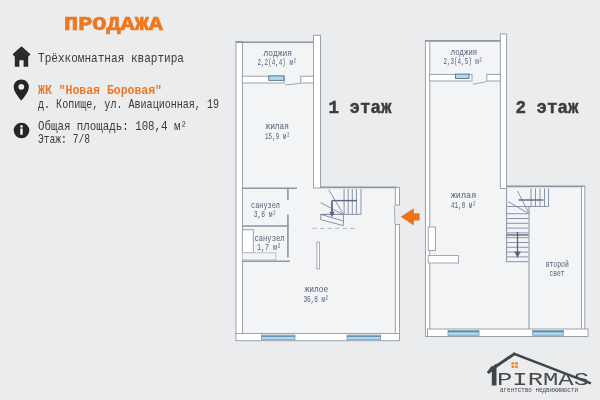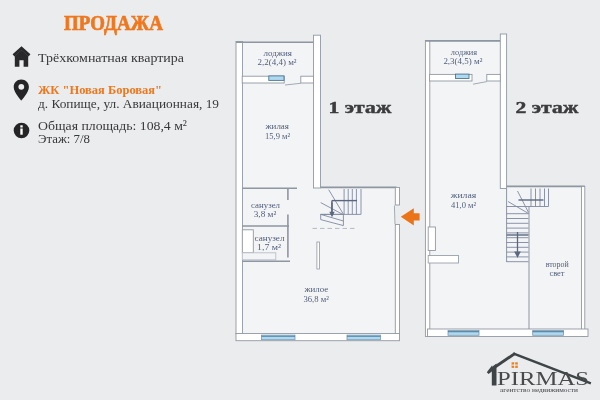--- a/index.html
+++ b/index.html
@@ -1,17 +1,17 @@
 <!DOCTYPE html>
 <html><head>
 <meta charset="utf-8">
 <style>
   html,body{margin:0;padding:0;}
   #canvas{position:relative;width:600px;height:400px;background:#ebecee;overflow:hidden;
-          font-family:Liberation Serif, serif;}
+          font-family:Liberation Mono, monospace;}
 </style>
 </head>
 <body>
 <div id="canvas">
 <svg width="600" height="400" viewBox="0 0 600 400">
 
   <rect x="0" y="0" width="600" height="400" fill="#ebecee"></rect>
 
   <text x="113.5" y="29.8" text-anchor="middle" font-size="21" font-weight="bold" fill="#f0771e" stroke="#f0771e" stroke-width="0.7" textLength="99" lengthAdjust="spacingAndGlyphs">ПРОДАЖА</text>
 

